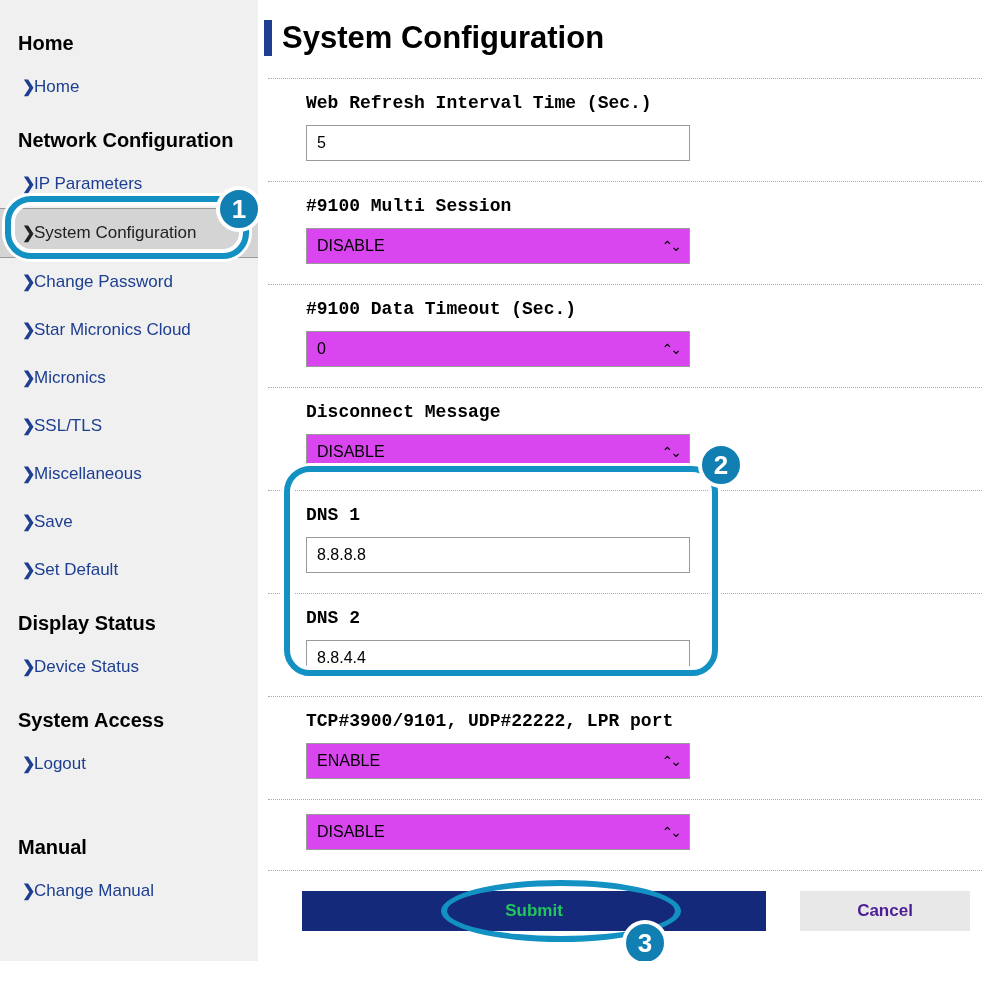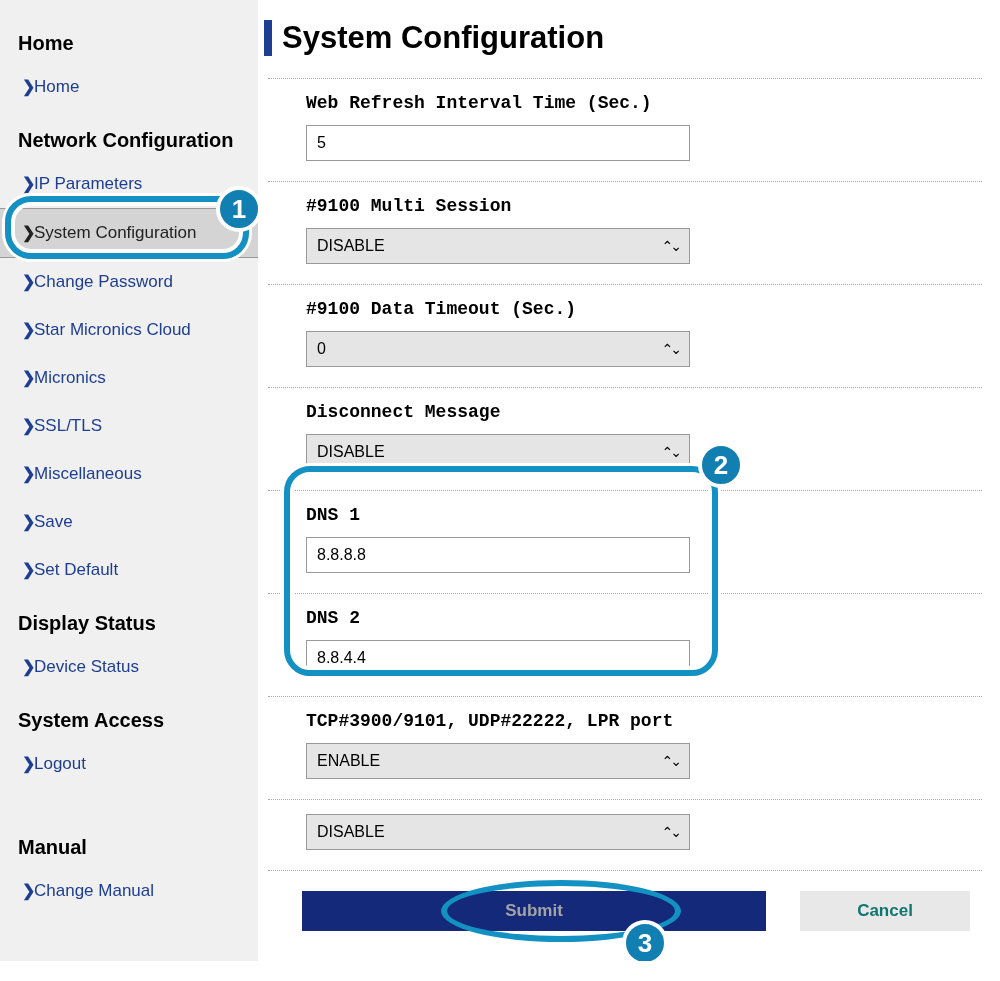--- a/index.html
+++ b/index.html
@@ -13,28 +13,28 @@
 .sidebar .item.active .chev { color: #222; }
 .sidebar .spacer { height: 30px; }
 
 .main { flex: 1; padding: 20px 18px 30px 10px; position: relative; }
 .page-title { font-size: 31px; font-weight: 700; border-left: 8px solid #1d3e91; padding-left: 10px; margin-bottom: 22px; margin-left: -4px;}
 
 .section { padding: 14px 0 20px 38px; border-top: 1px dotted #aaa; position: relative; }
 .section:first-of-type { border-top: 1px dotted #aaa; }
 .section .label { font-weight: 700; font-size: 18px; margin-bottom: 12px; font-family: Liberation Mono, monospace; }
 .section input[type=text] { width: 384px; height: 36px; border: 1px solid #999; background: #fff; padding: 0 10px; font-size: 16px; outline: none; }
-.section .select { width: 384px; height: 36px; border: 1px solid #999; background: #e5e5e5; padding: 0 10px; font-size: 16px; display: flex; align-items: center; justify-content: space-between; cursor: pointer; }
+.section .select { width: 384px; height: 36px; border: 1px solid #999; background: #d946ef; padding: 0 10px; font-size: 16px; display: flex; align-items: center; justify-content: space-between; cursor: pointer; }
 .section .select .caret { font-size: 14px; letter-spacing: -3px; }
 .form-end-line { border-top: 1px dotted #aaa; margin-bottom: 20px;}
 
 .actions { display: flex; gap: 34px; padding-left: 34px;}
 .btn { height: 40px; display: flex; align-items: center; justify-content: center; font-size: 17px; font-weight: 700; cursor: pointer; border: none; }
-.btn-submit { flex: 0 0 464px; background: #15297a; color: #a3a3a3; }
-.btn-cancel { flex: 0 0 170px; background: #e8e8e8; color: #0f766e; }
+.btn-submit { flex: 0 0 464px; background: #15297a; color: #22c55e; }
+.btn-cancel { flex: 0 0 170px; background: #e8e8e8; color: #4c1d95; }
 
 
 .callout-badge { position: absolute; z-index: 50; width: 46px; height: 46px; border-radius: 50%; background: #127fb3; color: #fff; font-size: 26px; font-weight: 700; display: flex; align-items: center; justify-content: center; border: 4px solid #fff; box-shadow: 0 0 0 1px rgba(0,0,0,0); }
 .highlight-ring { position: absolute; z-index: 40; border: 6px solid #1391c2; border-radius: 26px; background: transparent; pointer-events: none; box-shadow: 0 0 0 4px #fff inset, 0 0 0 3px #fff;}
 .highlight-oval { position: absolute; z-index: 40; border: 6px solid #1391c2; border-radius: 50%; background: transparent; pointer-events: none; }
 </style>
 </head>
 <body>
 
 <div class="container">

